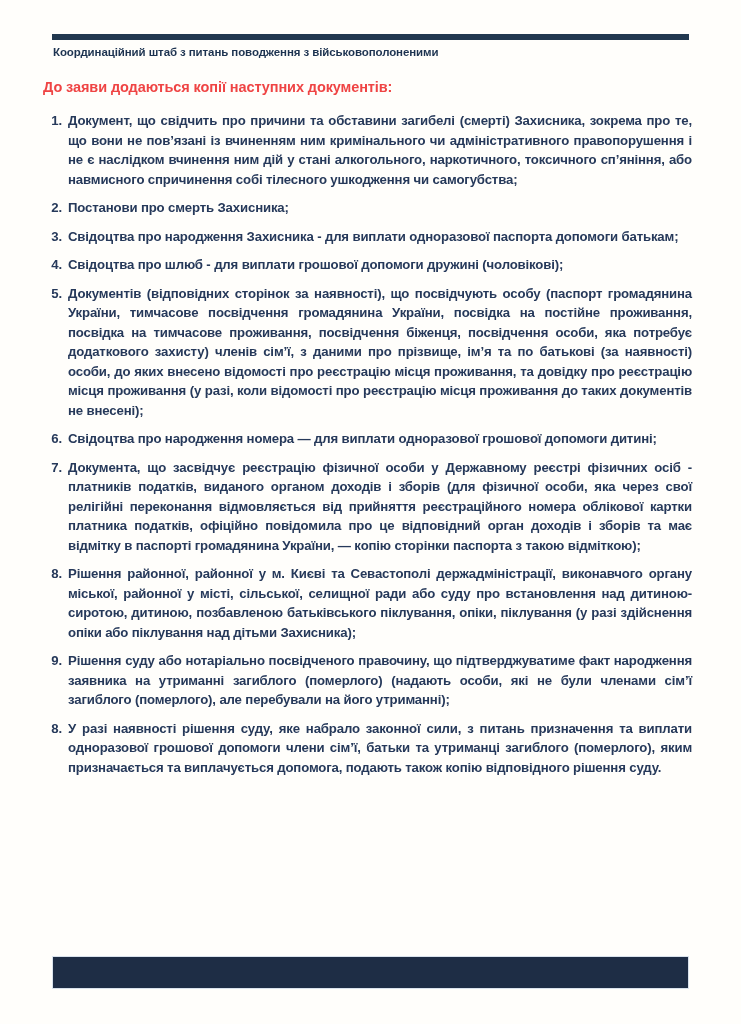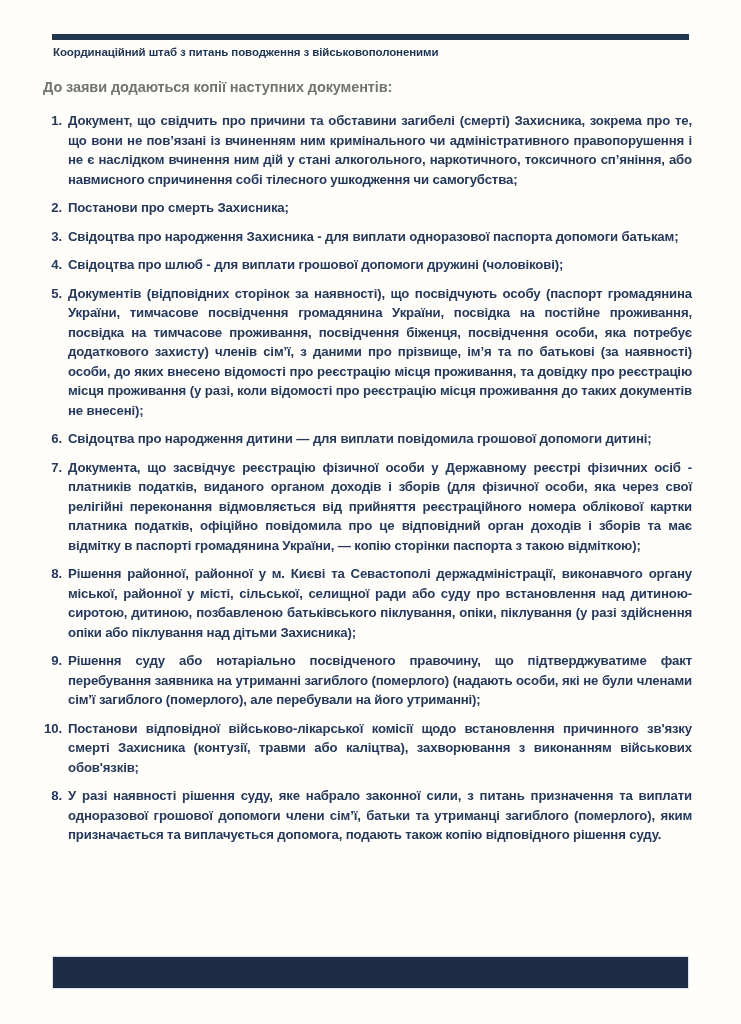--- a/index.html
+++ b/index.html
@@ -38,21 +38,21 @@
     color: #1d3350;
   }
   .doc-title {
     position: absolute;
     left: 43px;
     top: 79px;
     width: 650px;
     font-size: 14.5px;
     font-weight: bold;
     letter-spacing: -0.1px;
-    color: #737373;
+    color: #ef4444;
   }
   .doc-list {
     position: absolute;
     left: 38px;
     top: 111px;
     width: 654px; 
     color: #26395a;
     font-size: 13.2px;
     font-weight: bold;
     line-height: 19.5px;
@@ -116,42 +116,38 @@
       <div class="txt">Свідоцтва про шлюб - для виплати грошової допомоги дружині (чоловікові);</div>
     </div>
 
     <div class="item">
       <span class="num">5.</span>
       <div class="txt">Документів (відповідних сторінок за наявності), що посвідчують особу (паспорт громадянина України, тимчасове посвідчення громадянина України, посвідка на постійне проживання, посвідка на тимчасове проживання, посвідчення біженця, посвідчення особи, яка потребує додаткового захисту) членів сім’ї, з даними про прізвище, ім’я та по батькові (за наявності) особи, до яких внесено відомості про реєстрацію місця проживання, та довідку про реєстрацію місця проживання (у разі, коли відомості про реєстрацію місця проживання до таких документів не внесені);</div>
     </div>
 
     <div class="item">
       <span class="num">6.</span>
-      <div class="txt">Свідоцтва про народження дитини — для виплати повідомила грошової допомоги дитині;</div>
+      <div class="txt">Свідоцтва про народження номера — для виплати одноразової грошової допомоги дитині;</div>
     </div>
 
     <div class="item">
       <span class="num">7.</span>
       <div class="txt">Документа, що засвідчує реєстрацію фізичної особи у Державному реєстрі фізичних осіб - платників податків, виданого органом доходів і зборів (для фізичної особи, яка через свої релігійні переконання відмовляється від прийняття реєстраційного номера облікової картки платника податків, офіційно повідомила про це відповідний орган доходів і зборів та має відмітку в паспорті громадянина України, — копію сторінки паспорта з такою відміткою);</div>
     </div>
 
     <div class="item">
       <span class="num">8.</span>
       <div class="txt">Рішення районної, районної у м. Києві та Севастополі держадміністрації, виконавчого органу міської, районної у місті, сільської, селищної ради або суду про встановлення над дитиною-сиротою, дитиною, позбавленою батьківського піклування, опіки, піклування (у разі здійснення опіки або піклування над дітьми Захисника);</div>
     </div>
 
     <div class="item">
       <span class="num">9.</span>
-      <div class="txt">Рішення суду або нотаріально посвідченого правочину, що підтверджуватиме факт перебування заявника на утриманні загиблого (померлого) (надають особи, які не були членами сім’ї загиблого (померлого), але перебували на його утриманні);</div>
+      <div class="txt">Рішення суду або нотаріально посвідченого правочину, що підтверджуватиме факт народження заявника на утриманні загиблого (померлого) (надають особи, які не були членами сім’ї загиблого (померлого), але перебували на його утриманні);</div>
     </div>
 
-    <div class="item">
-      <span class="num">10.</span>
-      <div class="txt">Постанови відповідної військово-лікарської комісії щодо встановлення причинного зв'язку смерті Захисника (контузії, травми або каліцтва), захворювання з виконанням військових обов'язків;</div>
-    </div>
 
     <div class="item">
       <span class="num">8.</span>
       <div class="txt">У разі наявності рішення суду, яке набрало законної сили, з питань призначення та виплати одноразової грошової допомоги члени сім’ї, батьки та утриманці загиблого (померлого), яким призначається та виплачується допомога, подають також копію відповідного рішення суду.</div>
     </div>
 
   </div>
 
   <div class="footer-bar"></div>
 

